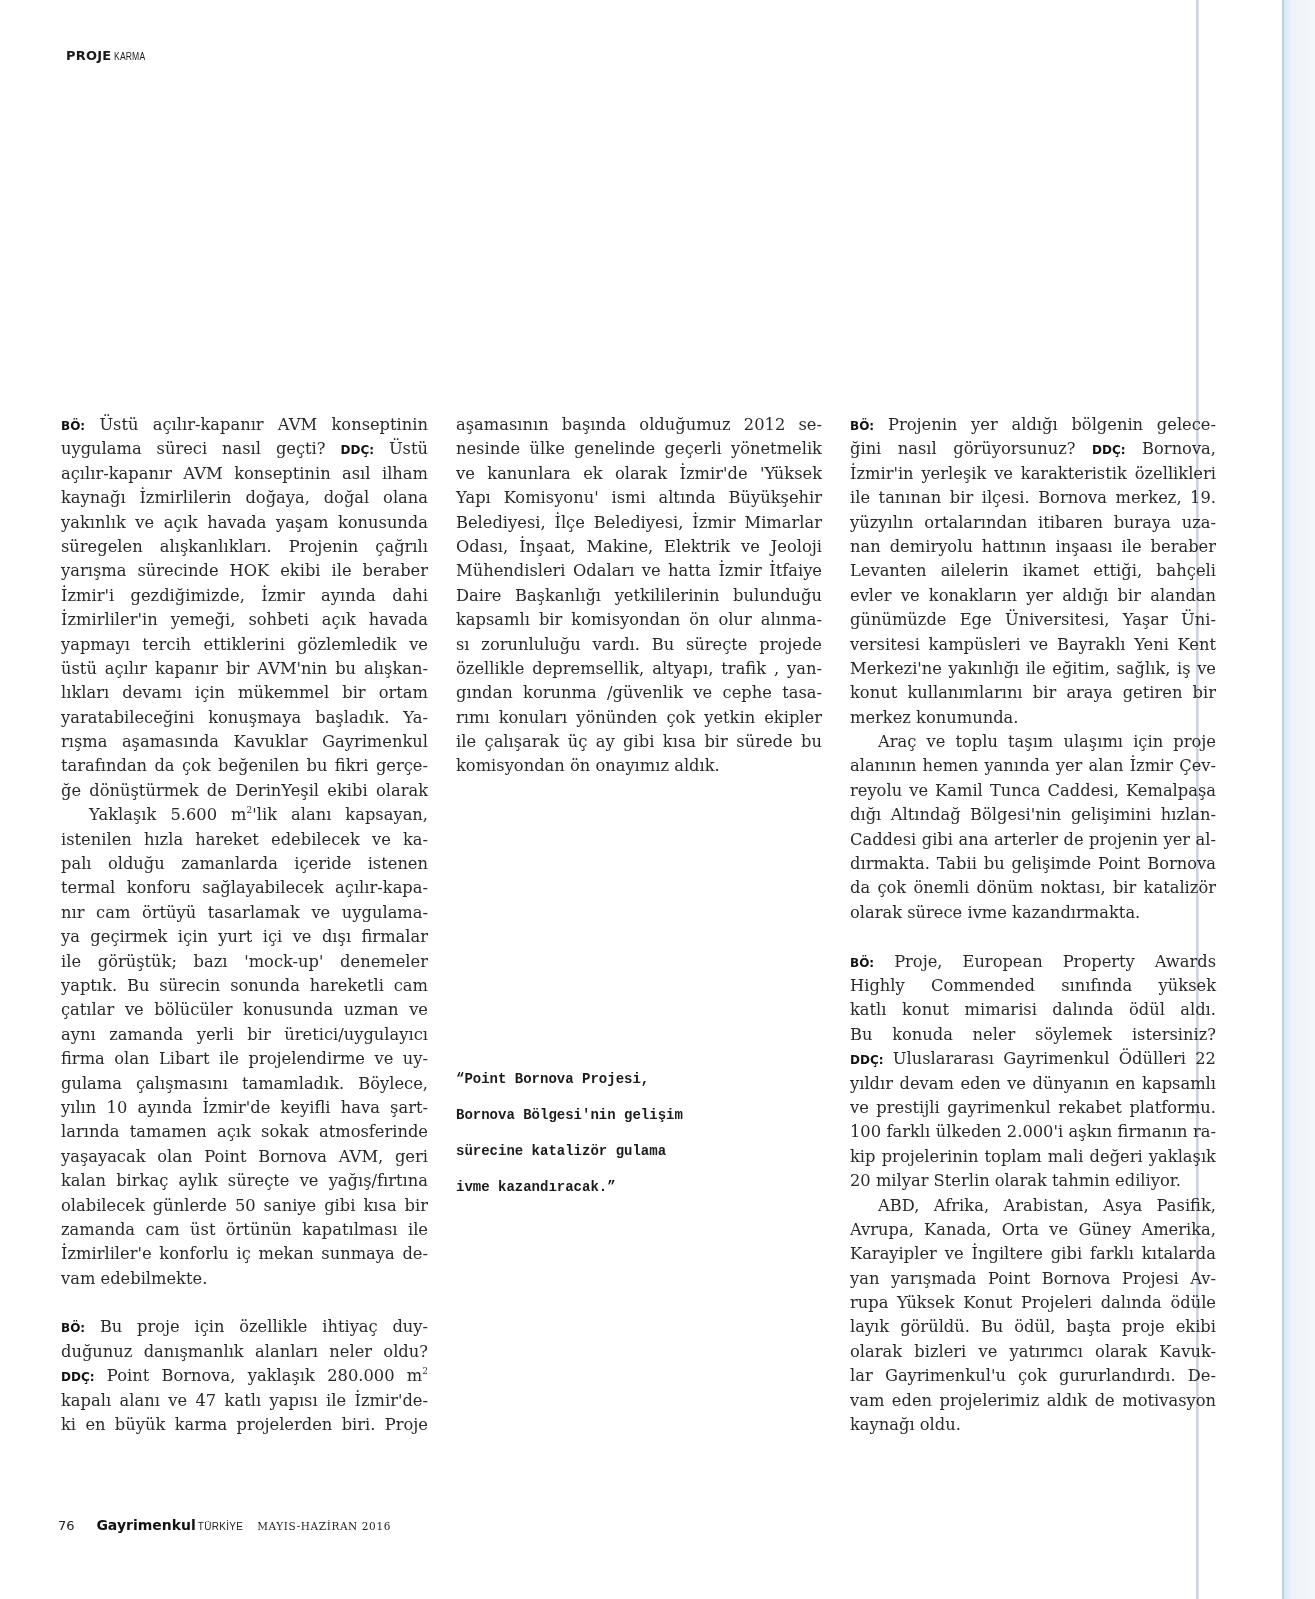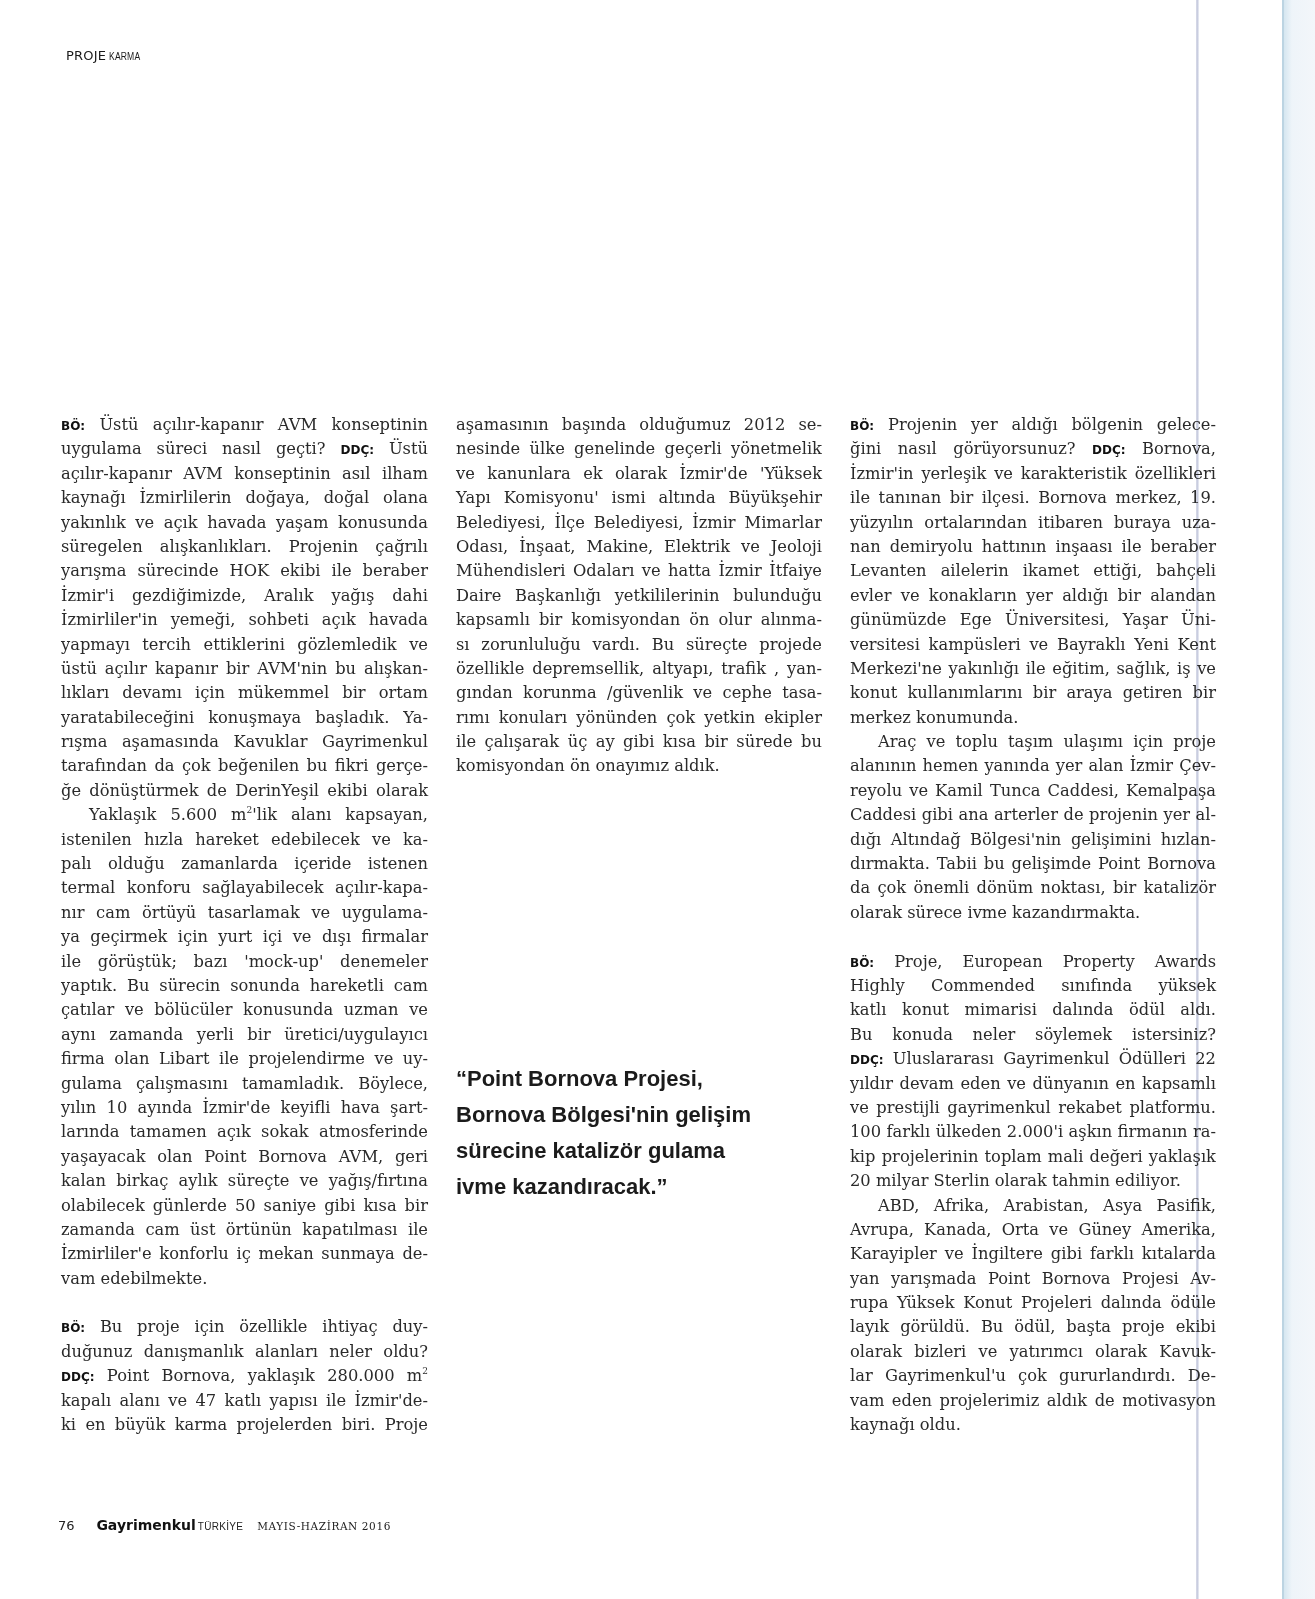--- a/index.html
+++ b/index.html
@@ -6,41 +6,41 @@
   body {
     width: 1315px; height: 1599px; position: relative; overflow: hidden;
     background: #ffffff;
     font-family: "DejaVu Serif", serif;
     color: #2a2a2a;
   }
   .page-edge-1 { position: absolute; left: 1196px; top: 0; width: 3px; height: 1599px; background: linear-gradient(to right, #d8dbe8, #c9cde0, #eef0f6); }
   .page-edge-2 { position: absolute; left: 1282px; top: 0; width: 33px; height: 1599px; background: linear-gradient(to right, #cfe3ee, #eef4f9 30%, #f3f6fa); }
   .page-edge-2::before { content: ""; position: absolute; left: 0; top: 0; width: 2px; height: 100%; background: #bcd4e2; }
   .section-label { position: absolute; left: 66px; top: 48px; font-family: "DejaVu Sans", sans-serif; font-size: 13px; color: #1a1a1a; letter-spacing: 0.2px; }
-  .section-label .b { font-weight: normal; }
+  .section-label .b { font-weight: bold; }
   .section-label .c { font-family: "Liberation Sans", sans-serif; font-size: 11px; transform: scaleX(0.78); display: inline-block; transform-origin: left; margin-left: 3px; }
 
   .col { position: absolute; top: 413px; }
   .col-1 { left: 61px; width: 367px; }
   .col-2 { left: 456px; width: 366px; }
   .col-3 { left: 850px; width: 366px; }
 
   .ln {
     display: block; height: 24.4px; line-height: 24.4px;
     font-size: 16.3px; white-space: nowrap;
     text-align: justify; text-align-last: justify;
   }
   .ln.last { text-align-last: left; }
   .ln.indent { padding-left: 28px; }
   .gap { height: 24.4px; }
   .lbl { font-family: "DejaVu Sans", sans-serif; font-weight: bold; color: #111; font-size: 12px; }
   sup { font-size: 9px; line-height: 0; vertical-align: 7px; }
 
   .pull-quote { position: absolute; left: 456px; top: 1061px; width: 370px; }
-  .pull-quote .q { display: block; font-family: Liberation Sans, sans-serif; font-weight: bold; font-size: 22px; line-height: 36px; color: #1b1b1b; white-space: nowrap; }
+  .pull-quote .q { display: block; font-family: Liberation Mono, monospace; font-weight: bold; font-size: 14px; line-height: 36px; color: #1b1b1b; white-space: nowrap; }
 
   .footer { position: absolute; left: 58px; top: 1517px; font-size: 12px; color: #222; white-space: nowrap; }
   .footer .pg { font-family: "DejaVu Sans", sans-serif; font-size: 13px; margin-right: 18px; margin-top: 6px; }
   .footer .mag { font-family: "DejaVu Sans", sans-serif; font-weight: bold; font-size: 14px; color: #111; }
   .footer .ed { font-family: "Liberation Sans", sans-serif; font-size: 10px; letter-spacing: 0.3px; margin-left: 2px; margin-right: 10px; }
   .footer .dt { font-family: "DejaVu Serif", serif; font-size: 10.5px; letter-spacing: 0.6px; }
 </style>
 </head>
 <body>
 
@@ -53,21 +53,21 @@
 
 <div class="col col-1">
   <div>
     <span class="ln"><span class="lbl">BÖ:</span> <span>Üstü açılır-kapanır AVM konseptinin</span></span>
     <span class="ln"><span>uygulama süreci nasıl geçti?</span> <span class="lbl">DDÇ:</span> <span>Üstü</span></span>
     <span class="ln">açılır-kapanır AVM konseptinin asıl ilham</span>
     <span class="ln">kaynağı İzmirlilerin doğaya, doğal olana</span>
     <span class="ln">yakınlık ve açık havada yaşam konusunda</span>
     <span class="ln">süregelen alışkanlıkları. Projenin çağrılı</span>
     <span class="ln">yarışma sürecinde HOK ekibi ile beraber</span>
-    <span class="ln">İzmir'i gezdiğimizde, Aralık yağış dahi</span>
+    <span class="ln">İzmir'i gezdiğimizde, İzmir ayında dahi</span>
     <span class="ln">İzmirliler'in yemeği, sohbeti açık havada</span>
     <span class="ln">yapmayı tercih ettiklerini gözlemledik ve</span>
     <span class="ln">üstü açılır kapanır bir AVM'nin bu alışkan-</span>
     <span class="ln">lıkları devamı için mükemmel bir ortam</span>
     <span class="ln">yaratabileceğini konuşmaya başladık. Ya-</span>
     <span class="ln">rışma aşamasında Kavuklar Gayrimenkul</span>
     <span class="ln">tarafından da çok beğenilen bu fikri gerçe-</span>
     <span class="ln">ğe dönüştürmek de DerinYeşil ekibi olarak</span>
   </div>
   <div>
@@ -142,22 +142,22 @@
     <span class="ln">günümüzde Ege Üniversitesi, Yaşar Üni-</span>
     <span class="ln">versitesi kampüsleri ve Bayraklı Yeni Kent</span>
     <span class="ln">Merkezi'ne yakınlığı ile eğitim, sağlık, iş ve</span>
     <span class="ln">konut kullanımlarını bir araya getiren bir</span>
     <span class="ln last">merkez konumunda.</span>
   </div>
   <div>
     <span class="ln indent">Araç ve toplu taşım ulaşımı için proje</span>
     <span class="ln">alanının hemen yanında yer alan İzmir Çev-</span>
     <span class="ln">reyolu ve Kamil Tunca Caddesi, Kemalpaşa</span>
+    <span class="ln">dığı Altındağ Bölgesi'nin gelişimini hızlan-</span>
     <span class="ln">Caddesi gibi ana arterler de projenin yer al-</span>
-    <span class="ln">dığı Altındağ Bölgesi'nin gelişimini hızlan-</span>
     <span class="ln">dırmakta. Tabii bu gelişimde Point Bornova</span>
     <span class="ln">da çok önemli dönüm noktası, bir katalizör</span>
     <span class="ln last">olarak sürece ivme kazandırmakta.</span>
   </div>
   <div class="gap"></div>
   <div>
     <span class="ln"><span class="lbl">BÖ:</span> <span>Proje, European Property Awards</span></span>
     <span class="ln">Highly Commended sınıfında yüksek</span>
     <span class="ln">katlı konut mimarisi dalında ödül aldı.</span>
     <span class="ln">Bu konuda neler söylemek istersiniz?</span>

